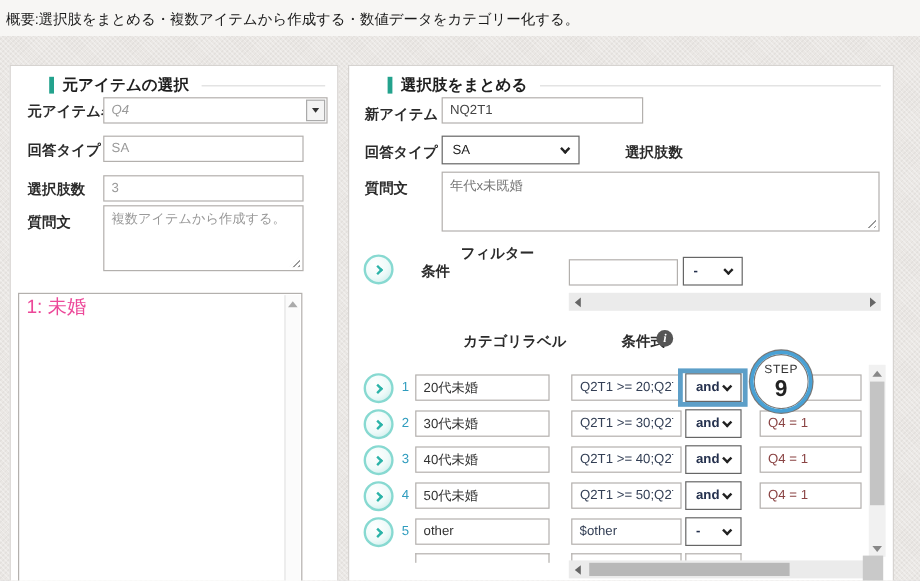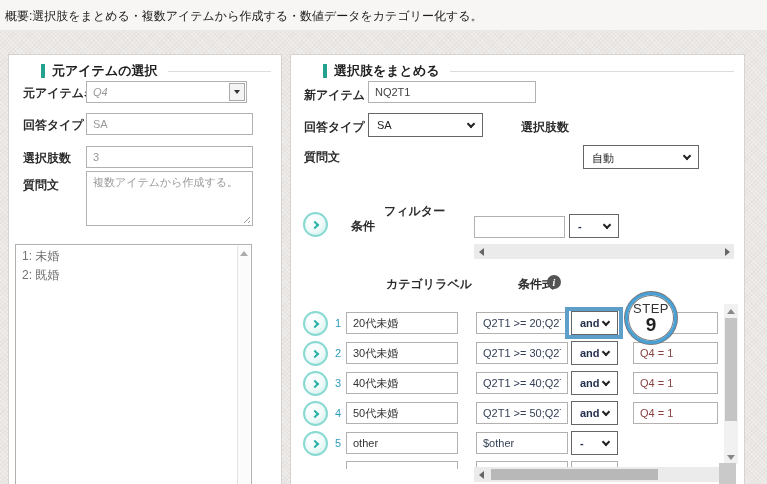--- a/index.html
+++ b/index.html
@@ -49,21 +49,21 @@
   .chev { position:absolute; right:8px; top:7px; width:6px; height:6px;
           border:solid #222; border-width:0 2px 2px 0; transform:rotate(45deg); }
 
   .rz { position:absolute; right:2px; bottom:2px; width:9px; height:9px;
         background:repeating-linear-gradient(135deg, transparent 0 2px, #9a9a9a 2px 3px);
         clip-path:polygon(100% 0, 100% 100%, 0 100%); cursor:nwse-resize; }
 
   .listbox { position:absolute; left:6px; top:189px; width:237px; height:252px;
              background:#fff; border:1px solid #b3b0ad; overflow:hidden; }
   .lb-items { position:absolute; left:0; top:2px; right:16px; }
-  .lb-item { font-size:12px; color:#737373; padding:1px 6px; line-height:17px; white-space:nowrap; }
+  .lb-item { font-size:16px; color:#ec4899; padding:1px 6px; line-height:17px; white-space:nowrap; }
   .lb-scroll { position:absolute; top:1px; right:1px; bottom:0; width:13px; background:#fbfbfb; border-left:1px solid #e3e3e3; }
   .tri-up { width:0; height:0; border-left:4px solid transparent; border-right:4px solid transparent; border-bottom:5px solid #aaa; margin:5px auto 0; }
 
   .go { position:absolute; width:25px; height:25px; border-radius:50%; border:2px solid #87d9d1;
         background:radial-gradient(circle at 35% 30%, #ffffff 0%, #eefaf9 55%, #c3ebe8 100%);
         display:flex; align-items:center; justify-content:center; cursor:pointer; padding:0; }
   .go-chev { width:6px; height:6px; border:solid #2bb3a8; border-width:2px 2px 0 0; transform:rotate(45deg); margin-left:-2px; }
 
   .filter-label { position:absolute; left:60px; top:149px; width:106px; font-size:12px; font-weight:bold;
                   color:#2b2b2b; text-indent:33px; line-height:15px; }
@@ -98,41 +98,41 @@
 
   .stub { position:absolute; top:406px; height:8px; background:#fff; border:1px solid #b3b0ad; border-bottom:none; }
 
   .hilite { position:absolute; left:274px; top:252px; width:58px; height:32px;
             border:4px solid #5d9fc8; z-index:5; pointer-events:none; }
 
   .badge { position:absolute; left:334px; top:237px; width:52px; height:52px; border-radius:50%;
            background:#fff; border:3px solid #49a1d5; z-index:6;
            box-shadow:0 0 0 1px #777, inset 0 0 0 1px #777;
            display:flex; flex-direction:column; align-items:center; justify-content:center; }
-  .badge-step { font-size:13px; color:#333; letter-spacing:.5px; line-height:12px; }
+  .badge-step { font-size:10px; color:#333; letter-spacing:.5px; line-height:12px; }
   .badge-num  { font-size:19px; font-weight:bold; color:#222; line-height:19px; }
 </style>
 </head>
 <body>
 
 <div class="canvas">
 
   <div class="topbar">
     <div class="overview">概要:選択肢をまとめる・複数アイテムから作成する・数値データをカテゴリー化する。</div>
   </div>
 
   <div class="panel panel-left">
     <div class="phead">
       <span class="accent"></span>
       <span class="ptitle">元アイテムの選択</span>
       <span class="rule"></span>
     </div>
 
     <span class="lbl" style="left:14px; top:30px;">元アイテム名</span>
-    <div class="dd" style="left:77px; top:26px; width:161px;">
+    <div class="dd" style="left:77px; top:26px; width:187px;">
       <span class="ddval">Q4</span>
       <span class="ddbtn">
         <span class="tri-down-sm"></span>
       </span>
     </div>
 
     <span class="lbl" style="left:14px; top:62px;">回答タイプ</span>
     <input class="ibox" style="left: 77px; top: 58px; width: 167px;" readonly="" value="SA">
 
     <span class="lbl" style="left:14px; top:95px;">選択肢数</span>
@@ -140,21 +140,20 @@
 
     <span class="lbl" style="left:14px; top:122px;">質問文</span>
     <div class="tbox" style="left:77px; top:116px; width:167px; height:55px;">
       <span>複数アイテムから作成する。</span>
       <span class="rz"></span>
     </div>
 
     <div class="listbox">
       <div class="lb-items">
         <div class="lb-item">1: 未婚</div>
-        <div class="lb-item">2: 既婚</div>
       </div>
       <div class="lb-scroll">
         <div class="tri-up"></div>
       </div>
     </div>
   </div>
 
   <div class="panel panel-right">
     <div class="phead">
       <span class="accent"></span>
@@ -171,20 +170,24 @@
       <span class="chev"></span>
     </div>
 
     <span class="lbl" style="left:230px; top:64px;">選択肢数</span>
     <div class="sel" style="left:292px; top:58px; width:116px;margin-top:32px;">
       <span class="selval">自動</span>
       <span class="chev"></span>
     </div>
 
     <span class="lbl" style="left:13px; top:94px;">質問文</span>
+    <div class="tbox" style="left:77px; top:88px; width:365px; height:50px; color:#777;">
+      <span>年代x未既婚</span>
+      <span class="rz"></span>
+    </div>
 
     <button class="go" style="left:12px; top:157px;">
       <span class="go-chev"></span>
     </button>
     <span class="filter-label">フィルター条件</span>
     <input class="ibox" style="left: 183px; top: 161px; width: 91px;" readonly="" value="">
     <div class="sel" style="left:278px; top:159px; width:50px;">
       <span class="selval navy">-</span>
       <span class="chev"></span>
     </div>

